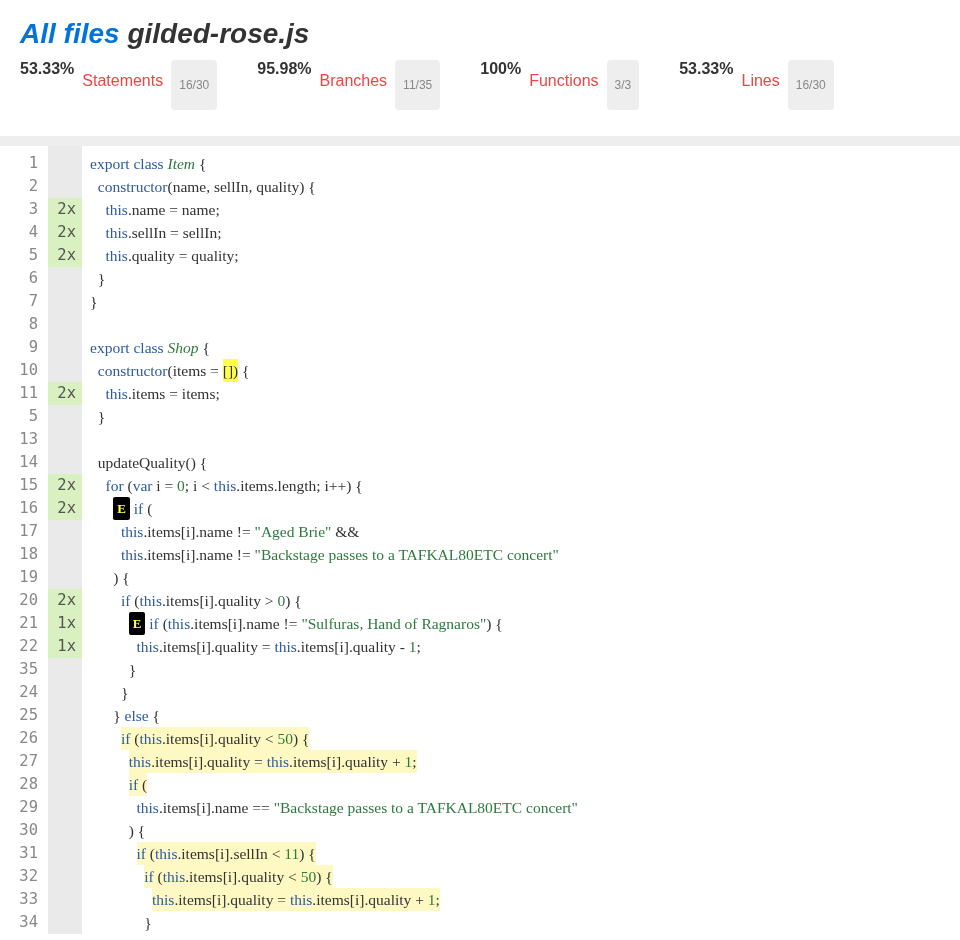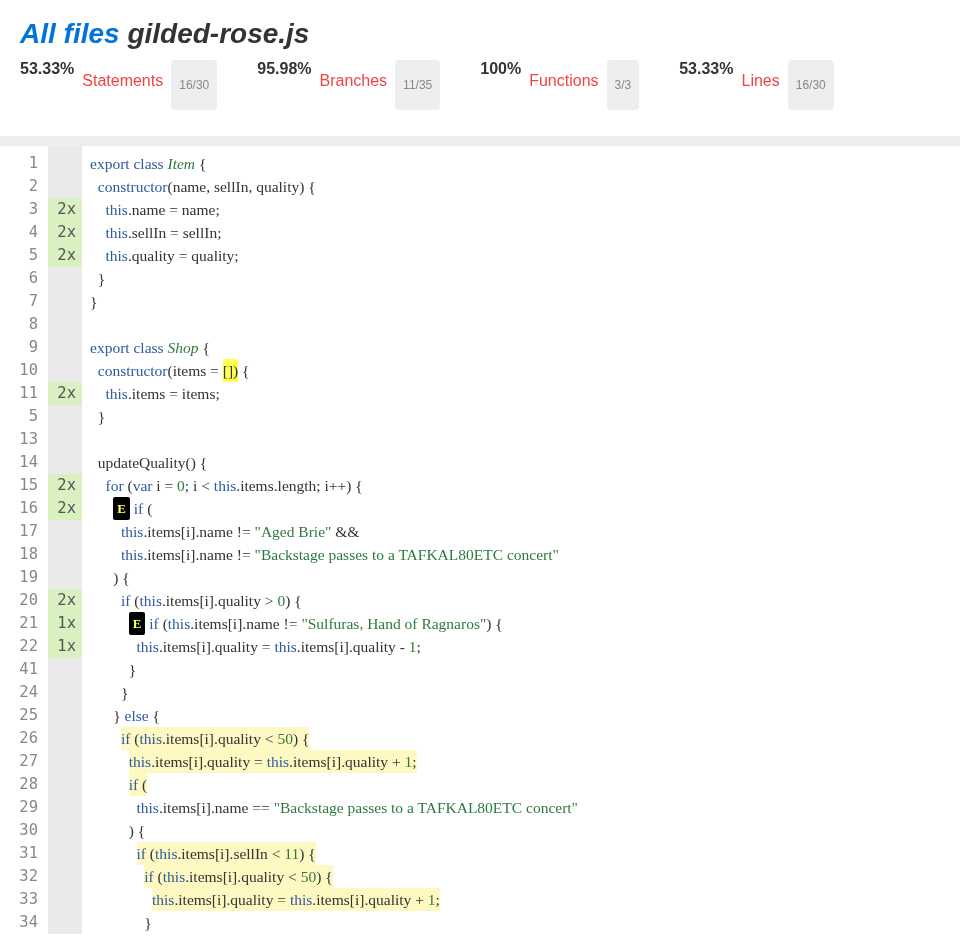--- a/index.html
+++ b/index.html
@@ -167,21 +167,21 @@
       <div>13</div>
       <div>14</div>
       <div>15</div>
       <div>16</div>
       <div>17</div>
       <div>18</div>
       <div>19</div>
       <div>20</div>
       <div>21</div>
       <div>22</div>
-      <div>41</div>
+      <div>35</div>
       <div>24</div>
       <div>25</div>
       <div>26</div>
       <div>27</div>
       <div>28</div>
       <div>29</div>
       <div>30</div>
       <div>31</div>
       <div>32</div>
       <div>33</div>

